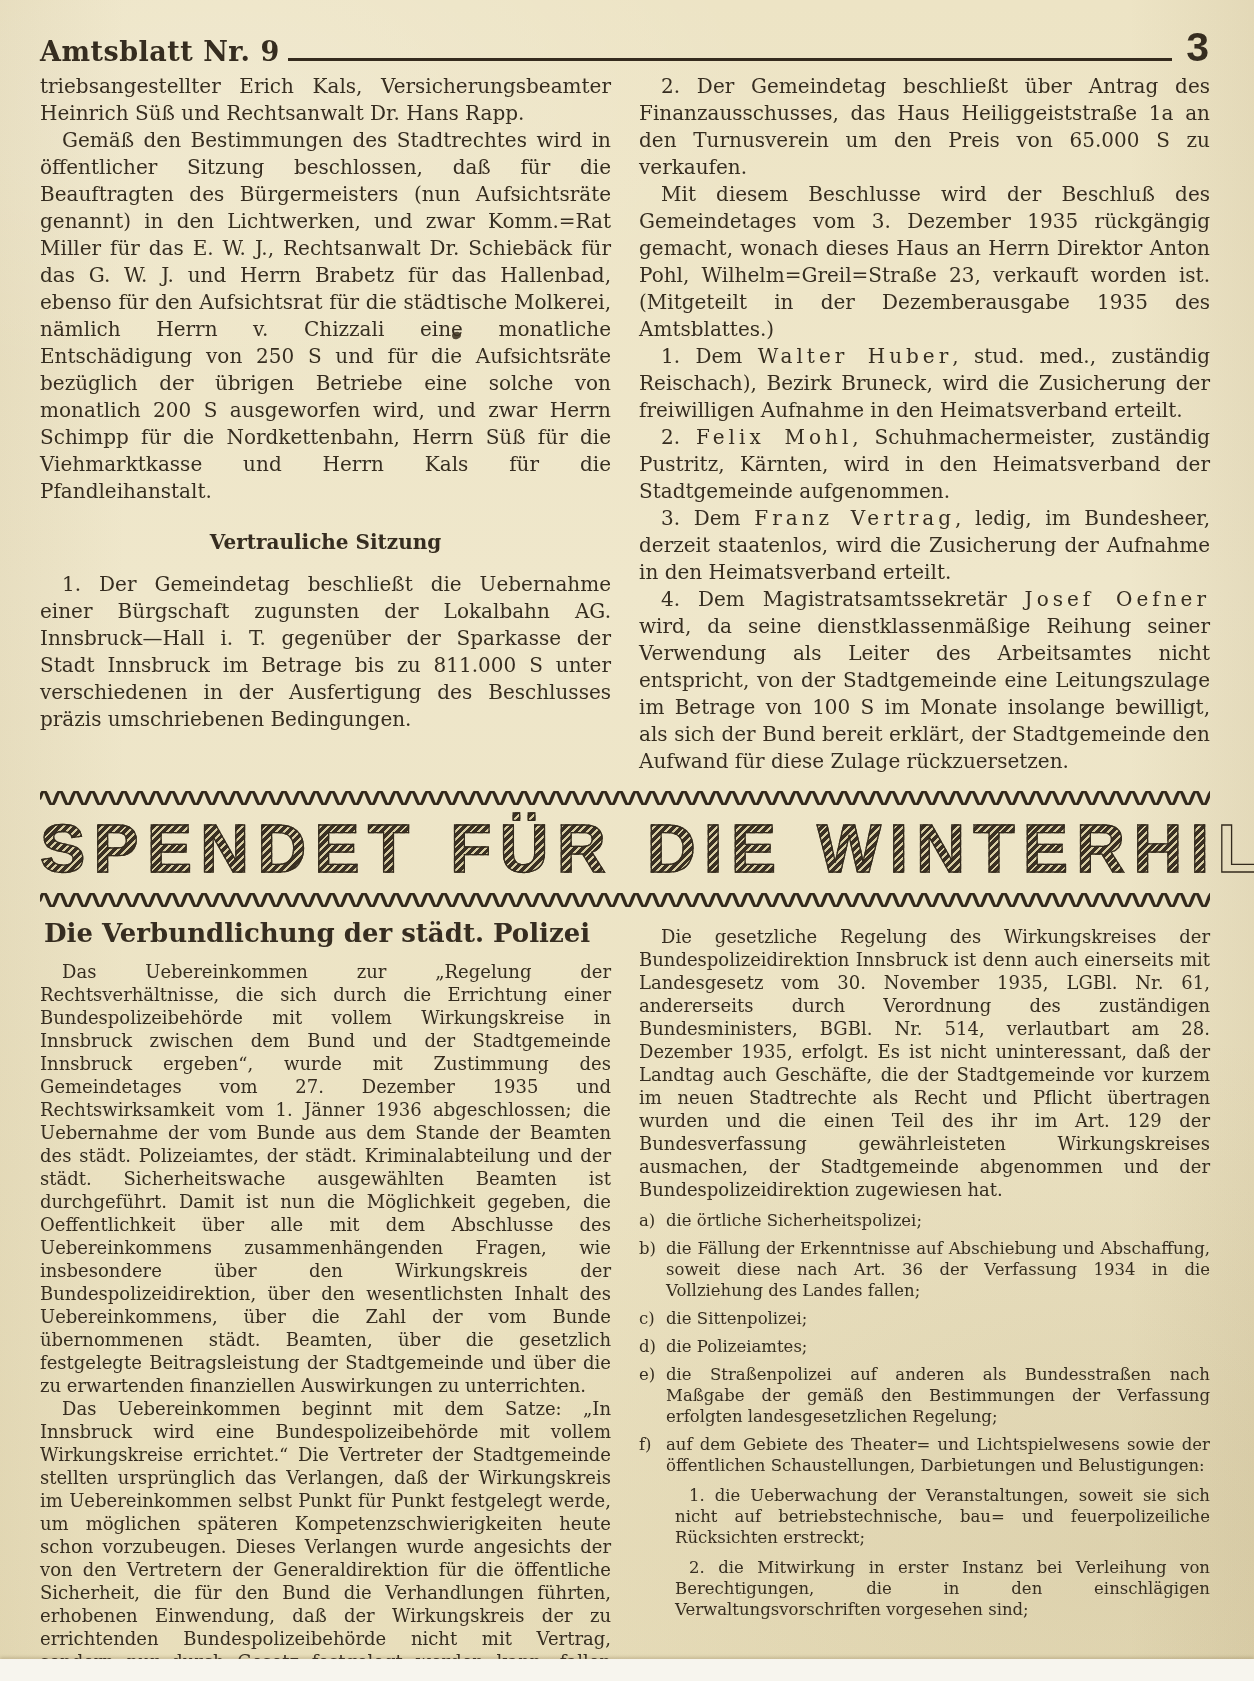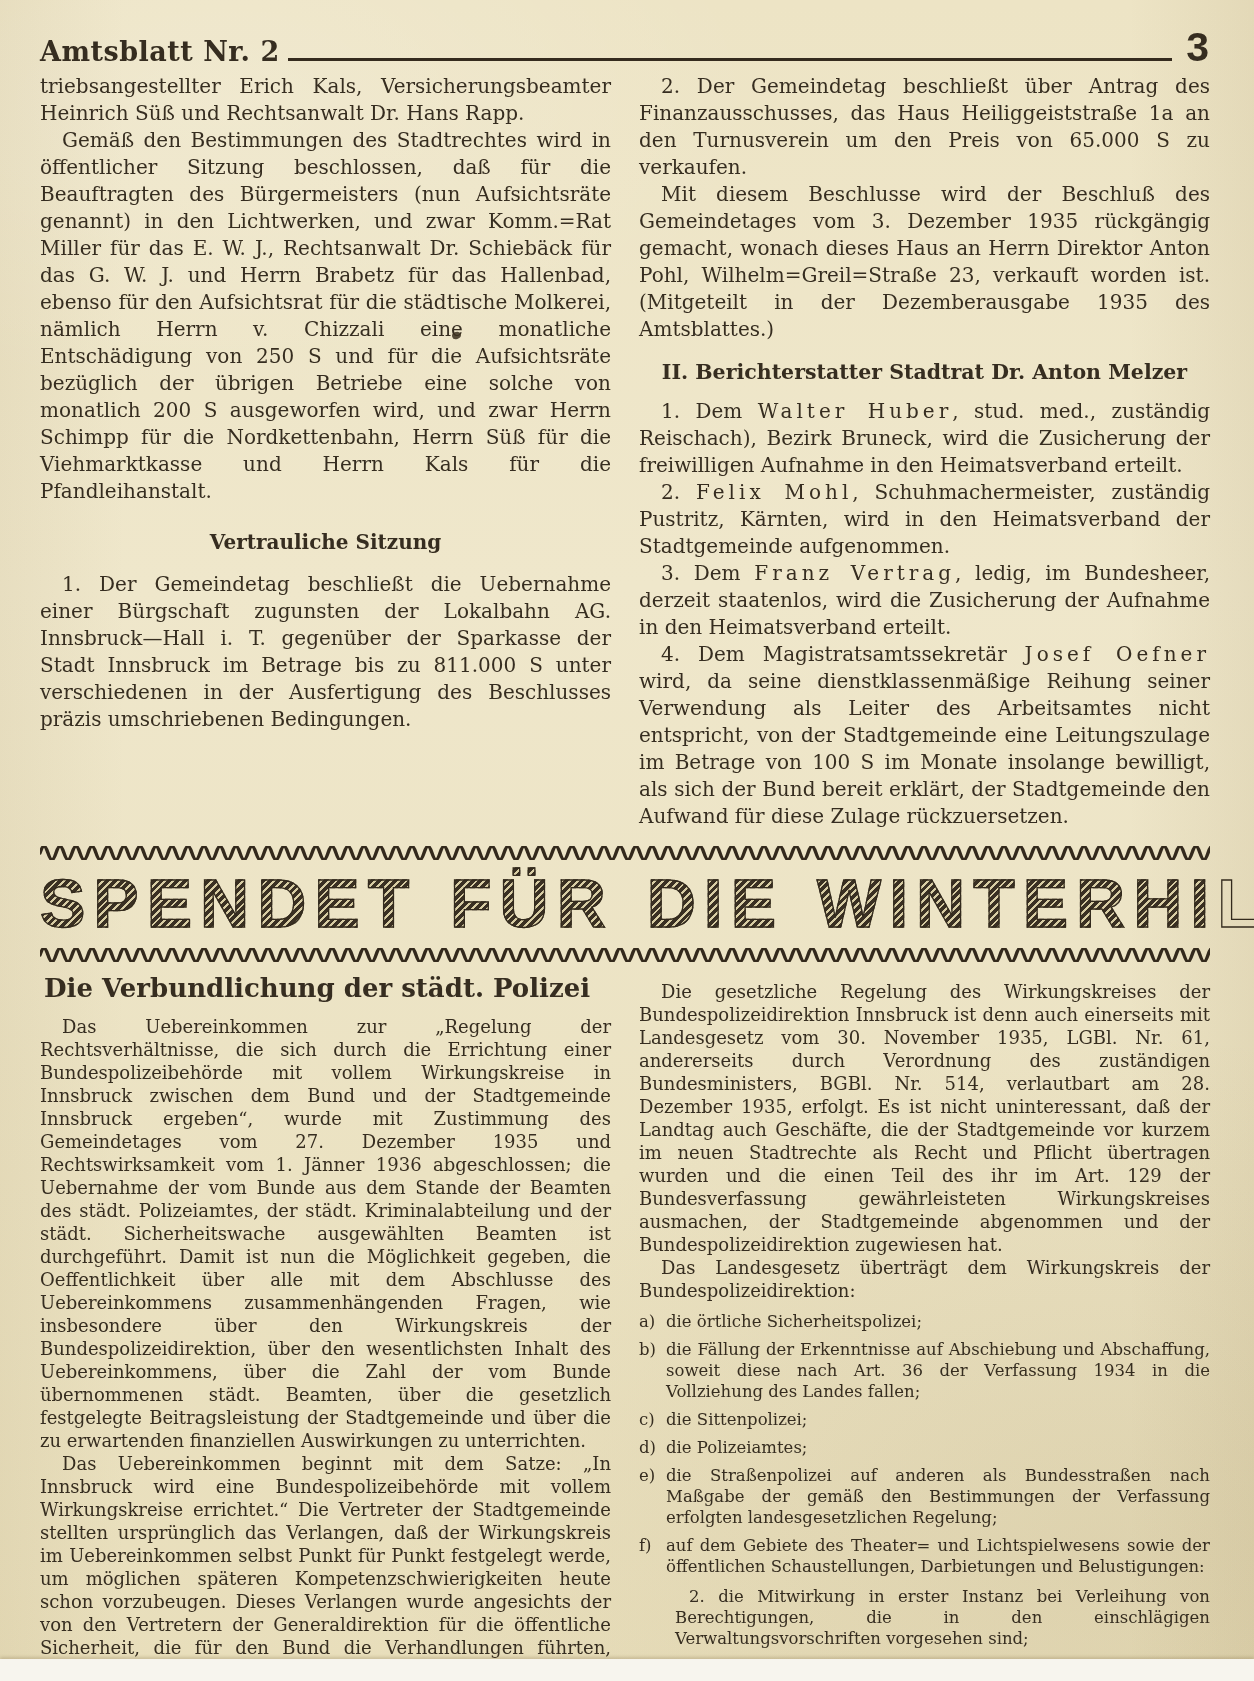--- a/index.html
+++ b/index.html
@@ -73,37 +73,36 @@
         box-shadow:0 -2px 3px rgba(120,100,55,.25);}
 </style>
 </head>
 <body>
 
 <div class="sheet">
   <div class="texture"></div>
   <div class="content">
 
     <header>
-      <div class="masthead">Amtsblatt Nr. 2</div>
+      <div class="masthead">Amtsblatt Nr. 9</div>
       <div class="rule"></div>
       <div class="pageno">3</div>
     </header>
 
     <div class="cols top">
       <div class="col t-body">
         <p class="noind">triebsangestellter Erich Kals, Versicherungsbeamter Heinrich Süß und Rechtsanwalt Dr. Hans Rapp.</p>
         <p class="indent">Gemäß den Bestimmungen des Stadtrechtes wird in öffentlicher Sitzung beschlossen, daß für die Beauftragten des Bürgermeisters (nun Aufsichtsräte genannt) in den Lichtwerken, und zwar Komm.=Rat Miller für das E. W. J., Rechtsanwalt Dr. Schiebäck für das G. W. J. und Herrn Brabetz für das Hallenbad, ebenso für den Aufsichtsrat für die städtische Molkerei, nämlich Herrn v. Chizzali eine monatliche Entschädigung von 250 S und für die Aufsichtsräte bezüglich der übrigen Betriebe eine solche von monatlich 200 S ausgeworfen wird, und zwar Herrn Schimpp für die Nordkettenbahn, Herrn Süß für die Viehmarktkasse und Herrn Kals für die Pfandleihanstalt.</p>
         <h2 class="h-section">Vertrauliche Sitzung</h2>
         <p class="indent">1. Der Gemeindetag beschließt die Uebernahme einer Bürgschaft zugunsten der Lokalbahn AG. Innsbruck—Hall i. T. gegenüber der Sparkasse der Stadt Innsbruck im Betrage bis zu 811.000 S unter verschiedenen in der Ausfertigung des Beschlusses präzis umschriebenen Bedingungen.</p>
       </div>
 
       <div class="col t-body">
         <p class="indent">2. Der Gemeindetag beschließt über Antrag des Finanzausschusses, das Haus Heiliggeiststraße 1a an den Turnusverein um den Preis von 65.000 S zu verkaufen.</p>
         <p class="indent">Mit diesem Beschlusse wird der Beschluß des Gemeindetages vom 3. Dezember 1935 rückgängig gemacht, wonach dieses Haus an Herrn Direktor Anton Pohl, Wilhelm=Greil=Straße 23, verkauft worden ist. (Mitgeteilt in der Dezemberausgabe 1935 des Amtsblattes.)</p>
-        <h3 class="h-report">II. Berichterstatter Stadtrat Dr. Anton Melzer</h3>
         <p class="indent"><span>1. Dem </span><span class="spaced">Walter Huber</span><span>, stud. med., zuständig Reischach), Bezirk Bruneck, wird die Zusicherung der freiwilligen Aufnahme in den Heimatsverband erteilt.</span></p>
         <p class="indent"><span>2. </span><span class="spaced">Felix Mohl</span><span>, Schuhmachermeister, zuständig Pustritz, Kärnten, wird in den Heimatsverband der Stadtgemeinde aufgenommen.</span></p>
         <p class="indent"><span>3. Dem </span><span class="spaced">Franz Vertrag</span><span>, ledig, im Bundesheer, derzeit staatenlos, wird die Zusicherung der Aufnahme in den Heimatsverband erteilt.</span></p>
         <p class="indent"><span>4. Dem Magistratsamtssekretär </span><span class="spaced">Josef Oefner</span><span> wird, da seine dienstklassenmäßige Reihung seiner Verwendung als Leiter des Arbeitsamtes nicht entspricht, von der Stadtgemeinde eine Leitungszulage im Betrage von 100 S im Monate insolange bewilligt, als sich der Bund bereit erklärt, der Stadtgemeinde den Aufwand für diese Zulage rückzuersetzen.</span></p>
       </div>
     </div>
 
     <div class="banner">
       <svg class="wave" viewBox="0 0 1170 14" preserveAspectRatio="none">
           <path fill="none" stroke="#33291c" stroke-width="3.4" stroke-linecap="round" d="M0 7 c3 -9 5 -9 8 0 c3 9 5 9 8 0 c3 -9 5 -9 8 0 c3 9 5 9 8 0 c3 -9 5 -9 8 0 c3 9 5 9 8 0 c3 -9 5 -9 8 0 c3 9 5 9 8 0 c3 -9 5 -9 8 0 c3 9 5 9 8 0 c3 -9 5 -9 8 0 c3 9 5 9 8 0 c3 -9 5 -9 8 0 c3 9 5 9 8 0 c3 -9 5 -9 8 0 c3 9 5 9 8 0 c3 -9 5 -9 8 0 c3 9 5 9 8 0 c3 -9 5 -9 8 0 c3 9 5 9 8 0 c3 -9 5 -9 8 0 c3 9 5 9 8 0 c3 -9 5 -9 8 0 c3 9 5 9 8 0 c3 -9 5 -9 8 0 c3 9 5 9 8 0 c3 -9 5 -9 8 0 c3 9 5 9 8 0 c3 -9 5 -9 8 0 c3 9 5 9 8 0 c3 -9 5 -9 8 0 c3 9 5 9 8 0 c3 -9 5 -9 8 0 c3 9 5 9 8 0 c3 -9 5 -9 8 0 c3 9 5 9 8 0 c3 -9 5 -9 8 0 c3 9 5 9 8 0 c3 -9 5 -9 8 0 c3 9 5 9 8 0 c3 -9 5 -9 8 0 c3 9 5 9 8 0 c3 -9 5 -9 8 0 c3 9 5 9 8 0 c3 -9 5 -9 8 0 c3 9 5 9 8 0 c3 -9 5 -9 8 0 c3 9 5 9 8 0 c3 -9 5 -9 8 0 c3 9 5 9 8 0 c3 -9 5 -9 8 0 c3 9 5 9 8 0 c3 -9 5 -9 8 0 c3 9 5 9 8 0 c3 -9 5 -9 8 0 c3 9 5 9 8 0 c3 -9 5 -9 8 0 c3 9 5 9 8 0 c3 -9 5 -9 8 0 c3 9 5 9 8 0 c3 -9 5 -9 8 0 c3 9 5 9 8 0 c3 -9 5 -9 8 0 c3 9 5 9 8 0 c3 -9 5 -9 8 0 c3 9 5 9 8 0 c3 -9 5 -9 8 0 c3 9 5 9 8 0 c3 -9 5 -9 8 0 c3 9 5 9 8 0 c3 -9 5 -9 8 0 c3 9 5 9 8 0 c3 -9 5 -9 8 0 c3 9 5 9 8 0 c3 -9 5 -9 8 0 c3 9 5 9 8 0 c3 -9 5 -9 8 0 c3 9 5 9 8 0 c3 -9 5 -9 8 0 c3 9 5 9 8 0 c3 -9 5 -9 8 0 c3 9 5 9 8 0 c3 -9 5 -9 8 0 c3 9 5 9 8 0 c3 -9 5 -9 8 0 c3 9 5 9 8 0 c3 -9 5 -9 8 0 c3 9 5 9 8 0 c3 -9 5 -9 8 0 c3 9 5 9 8 0 c3 -9 5 -9 8 0 c3 9 5 9 8 0 c3 -9 5 -9 8 0 c3 9 5 9 8 0 c3 -9 5 -9 8 0 c3 9 5 9 8 0 c3 -9 5 -9 8 0 c3 9 5 9 8 0 c3 -9 5 -9 8 0 c3 9 5 9 8 0 c3 -9 5 -9 8 0 c3 9 5 9 8 0 c3 -9 5 -9 8 0 c3 9 5 9 8 0 c3 -9 5 -9 8 0 c3 9 5 9 8 0 c3 -9 5 -9 8 0 c3 9 5 9 8 0 c3 -9 5 -9 8 0 c3 9 5 9 8 0 c3 -9 5 -9 8 0 c3 9 5 9 8 0 c3 -9 5 -9 8 0 c3 9 5 9 8 0 c3 -9 5 -9 8 0 c3 9 5 9 8 0 c3 -9 5 -9 8 0 c3 9 5 9 8 0 c3 -9 5 -9 8 0 c3 9 5 9 8 0 c3 -9 5 -9 8 0 c3 9 5 9 8 0 c3 -9 5 -9 8 0 c3 9 5 9 8 0 c3 -9 5 -9 8 0 c3 9 5 9 8 0 c3 -9 5 -9 8 0 c3 9 5 9 8 0 c3 -9 5 -9 8 0 c3 9 5 9 8 0 c3 -9 5 -9 8 0 c3 9 5 9 8 0 c3 -9 5 -9 8 0 c3 9 5 9 8 0 c3 -9 5 -9 8 0 c3 9 5 9 8 0 c3 -9 5 -9 8 0 c3 9 5 9 8 0 c3 -9 5 -9 8 0 c3 9 5 9 8 0 c3 -9 5 -9 8 0 c3 9 5 9 8 0 c3 -9 5 -9 8 0 c3 9 5 9 8 0 c3 -9 5 -9 8 0 c3 9 5 9 8 0 c3 -9 5 -9 8 0 c3 9 5 9 8 0"></path>
@@ -116,21 +115,20 @@
 
     <div class="cols lower">
       <div class="col l-body">
         <h1 class="article-title">Die Verbundlichung der städt. Polizei</h1>
         <p class="indent">Das Uebereinkommen zur „Regelung der Rechtsverhältnisse, die sich durch die Errichtung einer Bundespolizeibehörde mit vollem Wirkungskreise in Innsbruck zwischen dem Bund und der Stadtgemeinde Innsbruck ergeben“, wurde mit Zustimmung des Gemeindetages vom 27. Dezember 1935 und Rechtswirksamkeit vom 1. Jänner 1936 abgeschlossen; die Uebernahme der vom Bunde aus dem Stande der Beamten des städt. Polizeiamtes, der städt. Kriminalabteilung und der städt. Sicherheitswache ausgewählten Beamten ist durchgeführt. Damit ist nun die Möglichkeit gegeben, die Oeffentlichkeit über alle mit dem Abschlusse des Uebereinkommens zusammenhängenden Fragen, wie insbesondere über den Wirkungskreis der Bundespolizeidirektion, über den wesentlichsten Inhalt des Uebereinkommens, über die Zahl der vom Bunde übernommenen städt. Beamten, über die gesetzlich festgelegte Beitragsleistung der Stadtgemeinde und über die zu erwartenden finanziellen Auswirkungen zu unterrichten.</p>
         <p class="indent">Das Uebereinkommen beginnt mit dem Satze: „In Innsbruck wird eine Bundespolizeibehörde mit vollem Wirkungskreise errichtet.“ Die Vertreter der Stadtgemeinde stellten ursprünglich das Verlangen, daß der Wirkungskreis im Uebereinkommen selbst Punkt für Punkt festgelegt werde, um möglichen späteren Kompetenzschwierigkeiten heute schon vorzubeugen. Dieses Verlangen wurde angesichts der von den Vertretern der Generaldirektion für die öffentliche Sicherheit, die für den Bund die Verhandlungen führten, erhobenen Einwendung, daß der Wirkungskreis der zu errichtenden Bundespolizeibehörde nicht mit Vertrag, sondern nur durch Gesetz festgelegt werden kann, fallen gelassen.</p>
       </div>
 
       <div class="col l-body lower-gap">
         <p class="indent">Die gesetzliche Regelung des Wirkungskreises der Bundespolizeidirektion Innsbruck ist denn auch einerseits mit Landesgesetz vom 30. November 1935, LGBl. Nr. 61, andererseits durch Verordnung des zuständigen Bundesministers, BGBl. Nr. 514, verlautbart am 28. Dezember 1935, erfolgt. Es ist nicht uninteressant, daß der Landtag auch Geschäfte, die der Stadtgemeinde vor kurzem im neuen Stadtrechte als Recht und Pflicht übertragen wurden und die einen Teil des ihr im Art. 129 der Bundesverfassung gewährleisteten Wirkungskreises ausmachen, der Stadtgemeinde abgenommen und der Bundespolizeidirektion zugewiesen hat.</p>
-        <p class="indent">Das Landesgesetz überträgt dem Wirkungskreis der Bundespolizeidirektion:</p>
 
         <div class="lst">
           <div class="li">
               <span class="lbl">a)</span>
               <span class="txt">die örtliche Sicherheitspolizei;</span>
             </div>
           <div class="li">
               <span class="lbl">b)</span>
               <span class="txt">die Fällung der Erkenntnisse auf Abschiebung und Abschaffung, soweit diese nach Art. 36 der Verfassung 1934 in die Vollziehung des Landes fallen;</span>
             </div>
@@ -143,20 +141,21 @@
               <span class="txt">die Polizeiamtes;</span>
             </div>
           <div class="li">
               <span class="lbl">e)</span>
               <span class="txt">die Straßenpolizei auf anderen als Bundesstraßen nach Maßgabe der gemäß den Bestimmungen der Verfassung erfolgten landesgesetzlichen Regelung;</span>
             </div>
           <div class="li">
               <span class="lbl">f)</span>
               <span class="txt">auf dem Gebiete des Theater= und Lichtspielwesens sowie der öffentlichen Schaustellungen, Darbietungen und Belustigungen:</span>
             </div>
+          <p class="sub">1. die Ueberwachung der Veranstaltungen, soweit sie sich nicht auf betriebstechnische, bau= und feuerpolizeiliche Rücksichten erstreckt;</p>
           <p class="sub">2. die Mitwirkung in erster Instanz bei Verleihung von Berechtigungen, die in den einschlägigen Verwaltungsvorschriften vorgesehen sind;</p>
 
         </div>
       </div>
     </div>
 
   </div>
 
   <div class="blot"></div>
   <div class="bottom-edge"></div>

